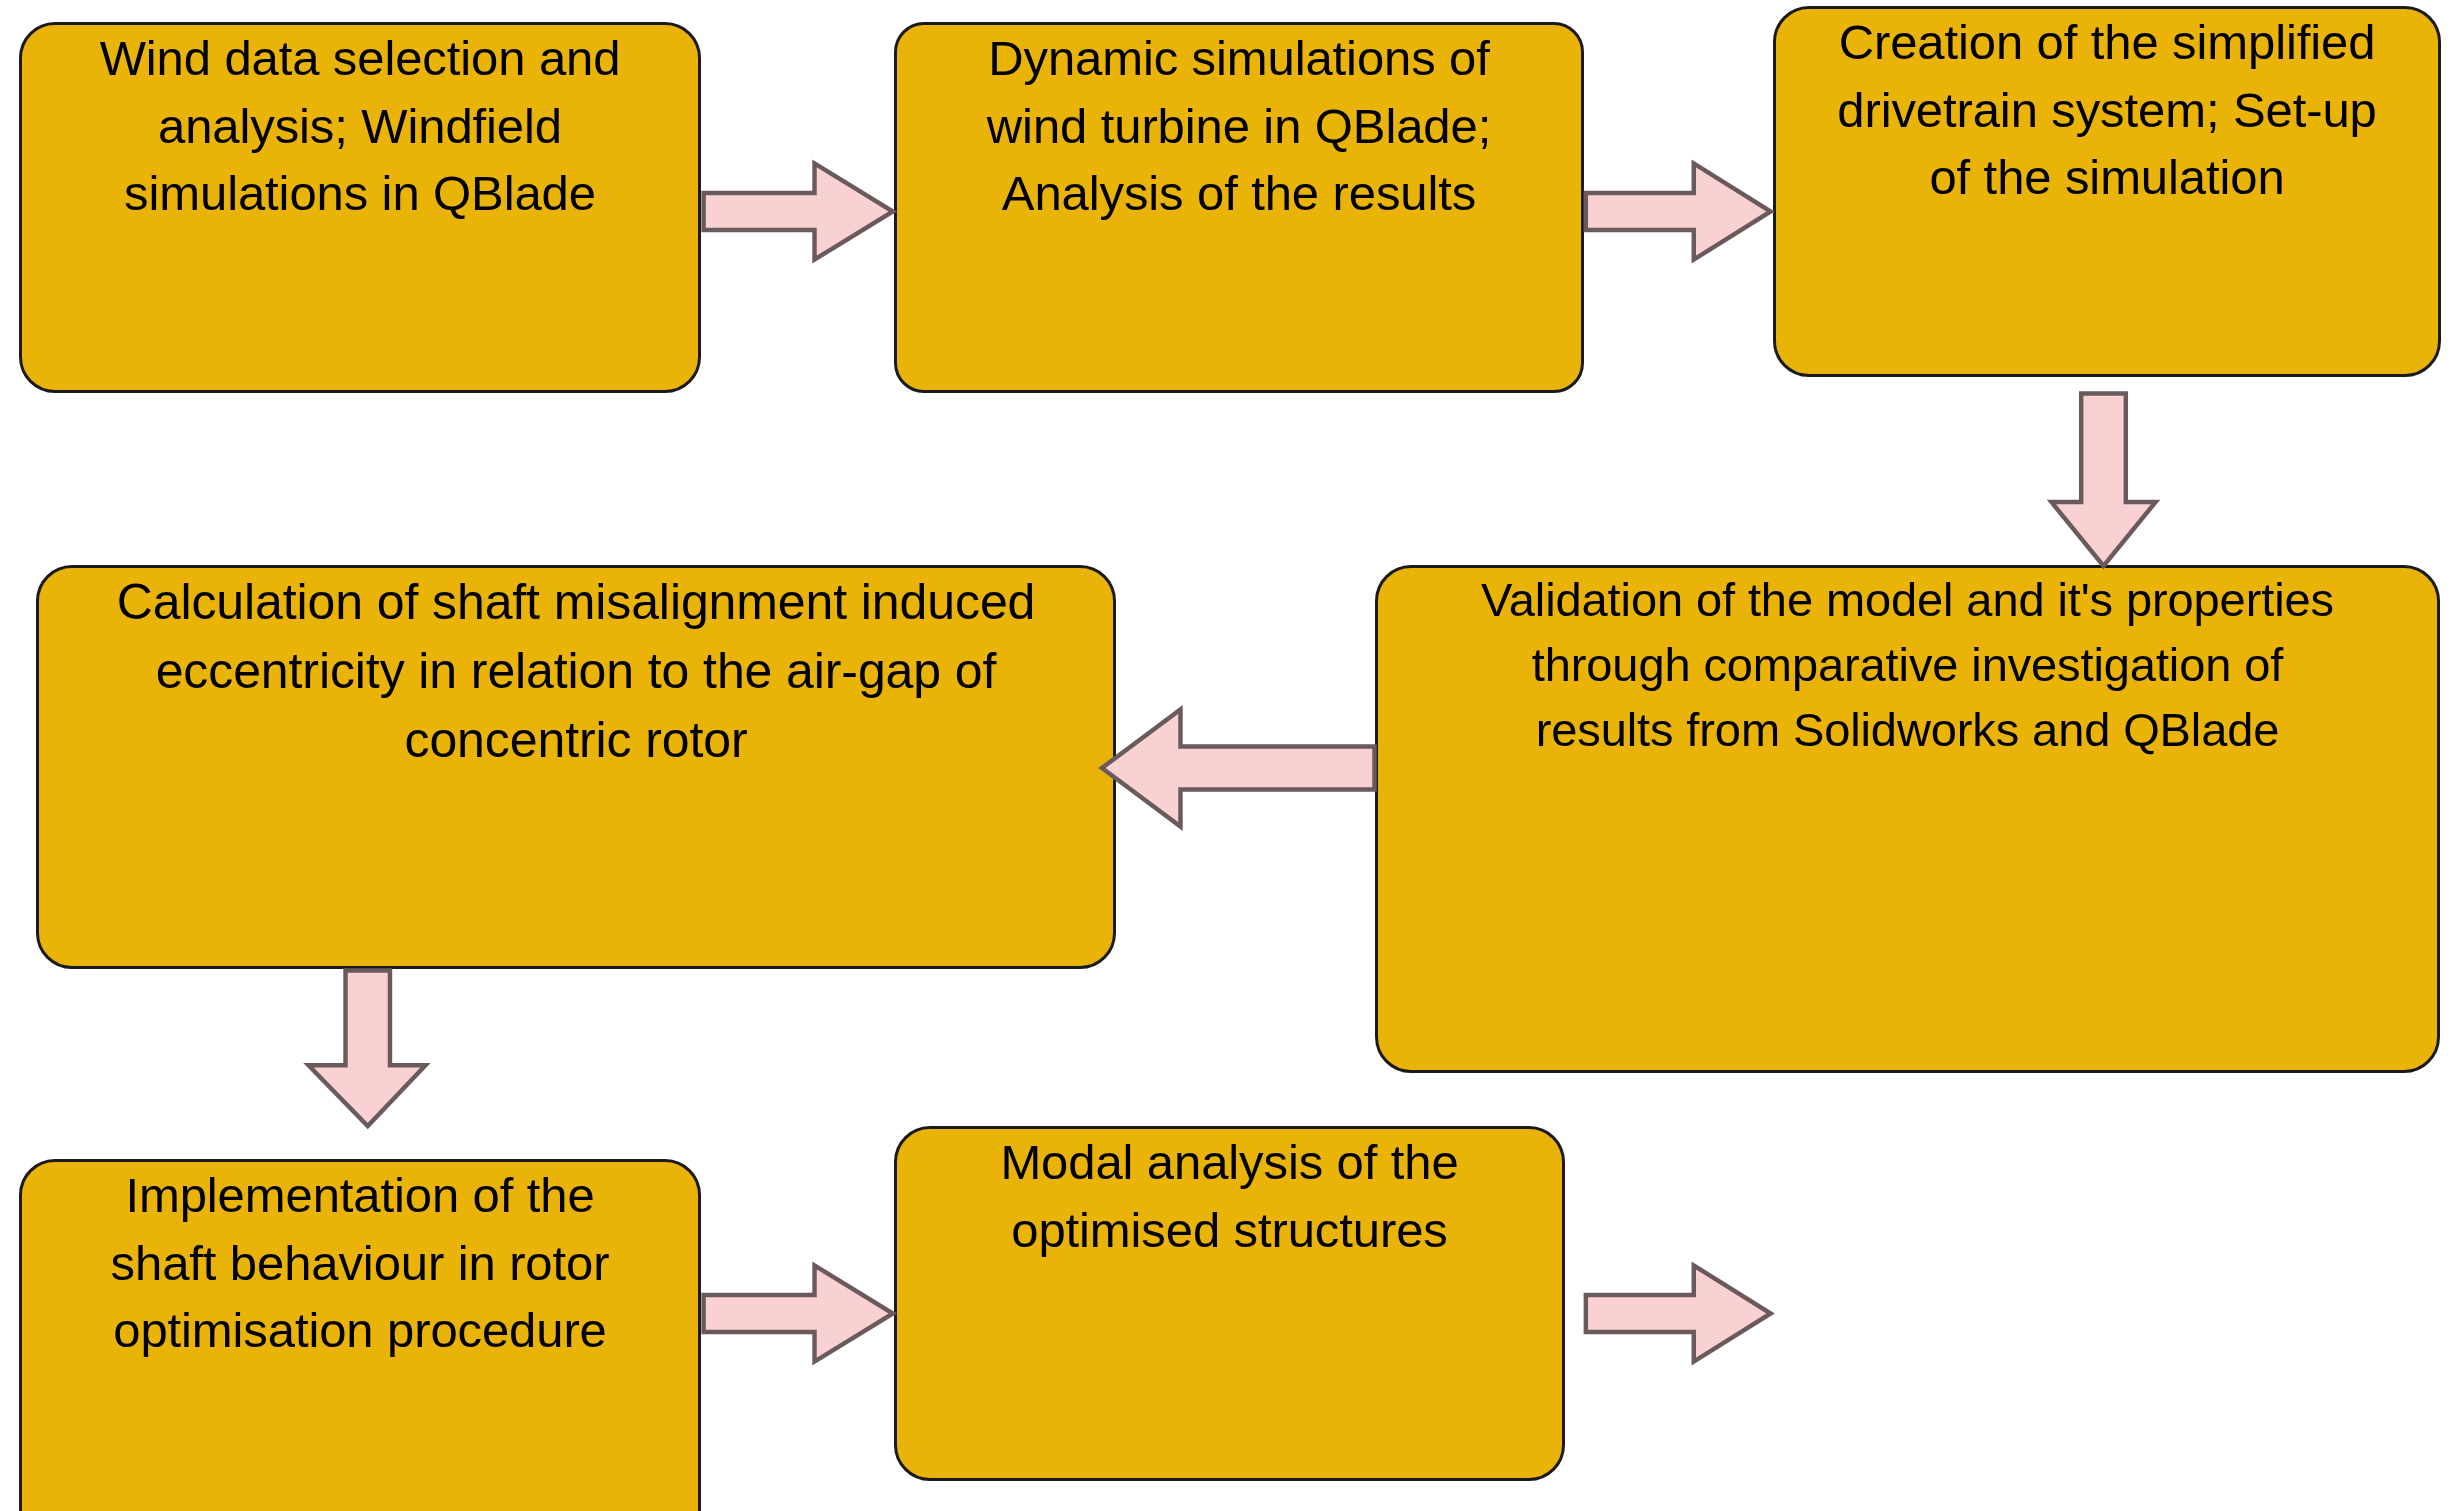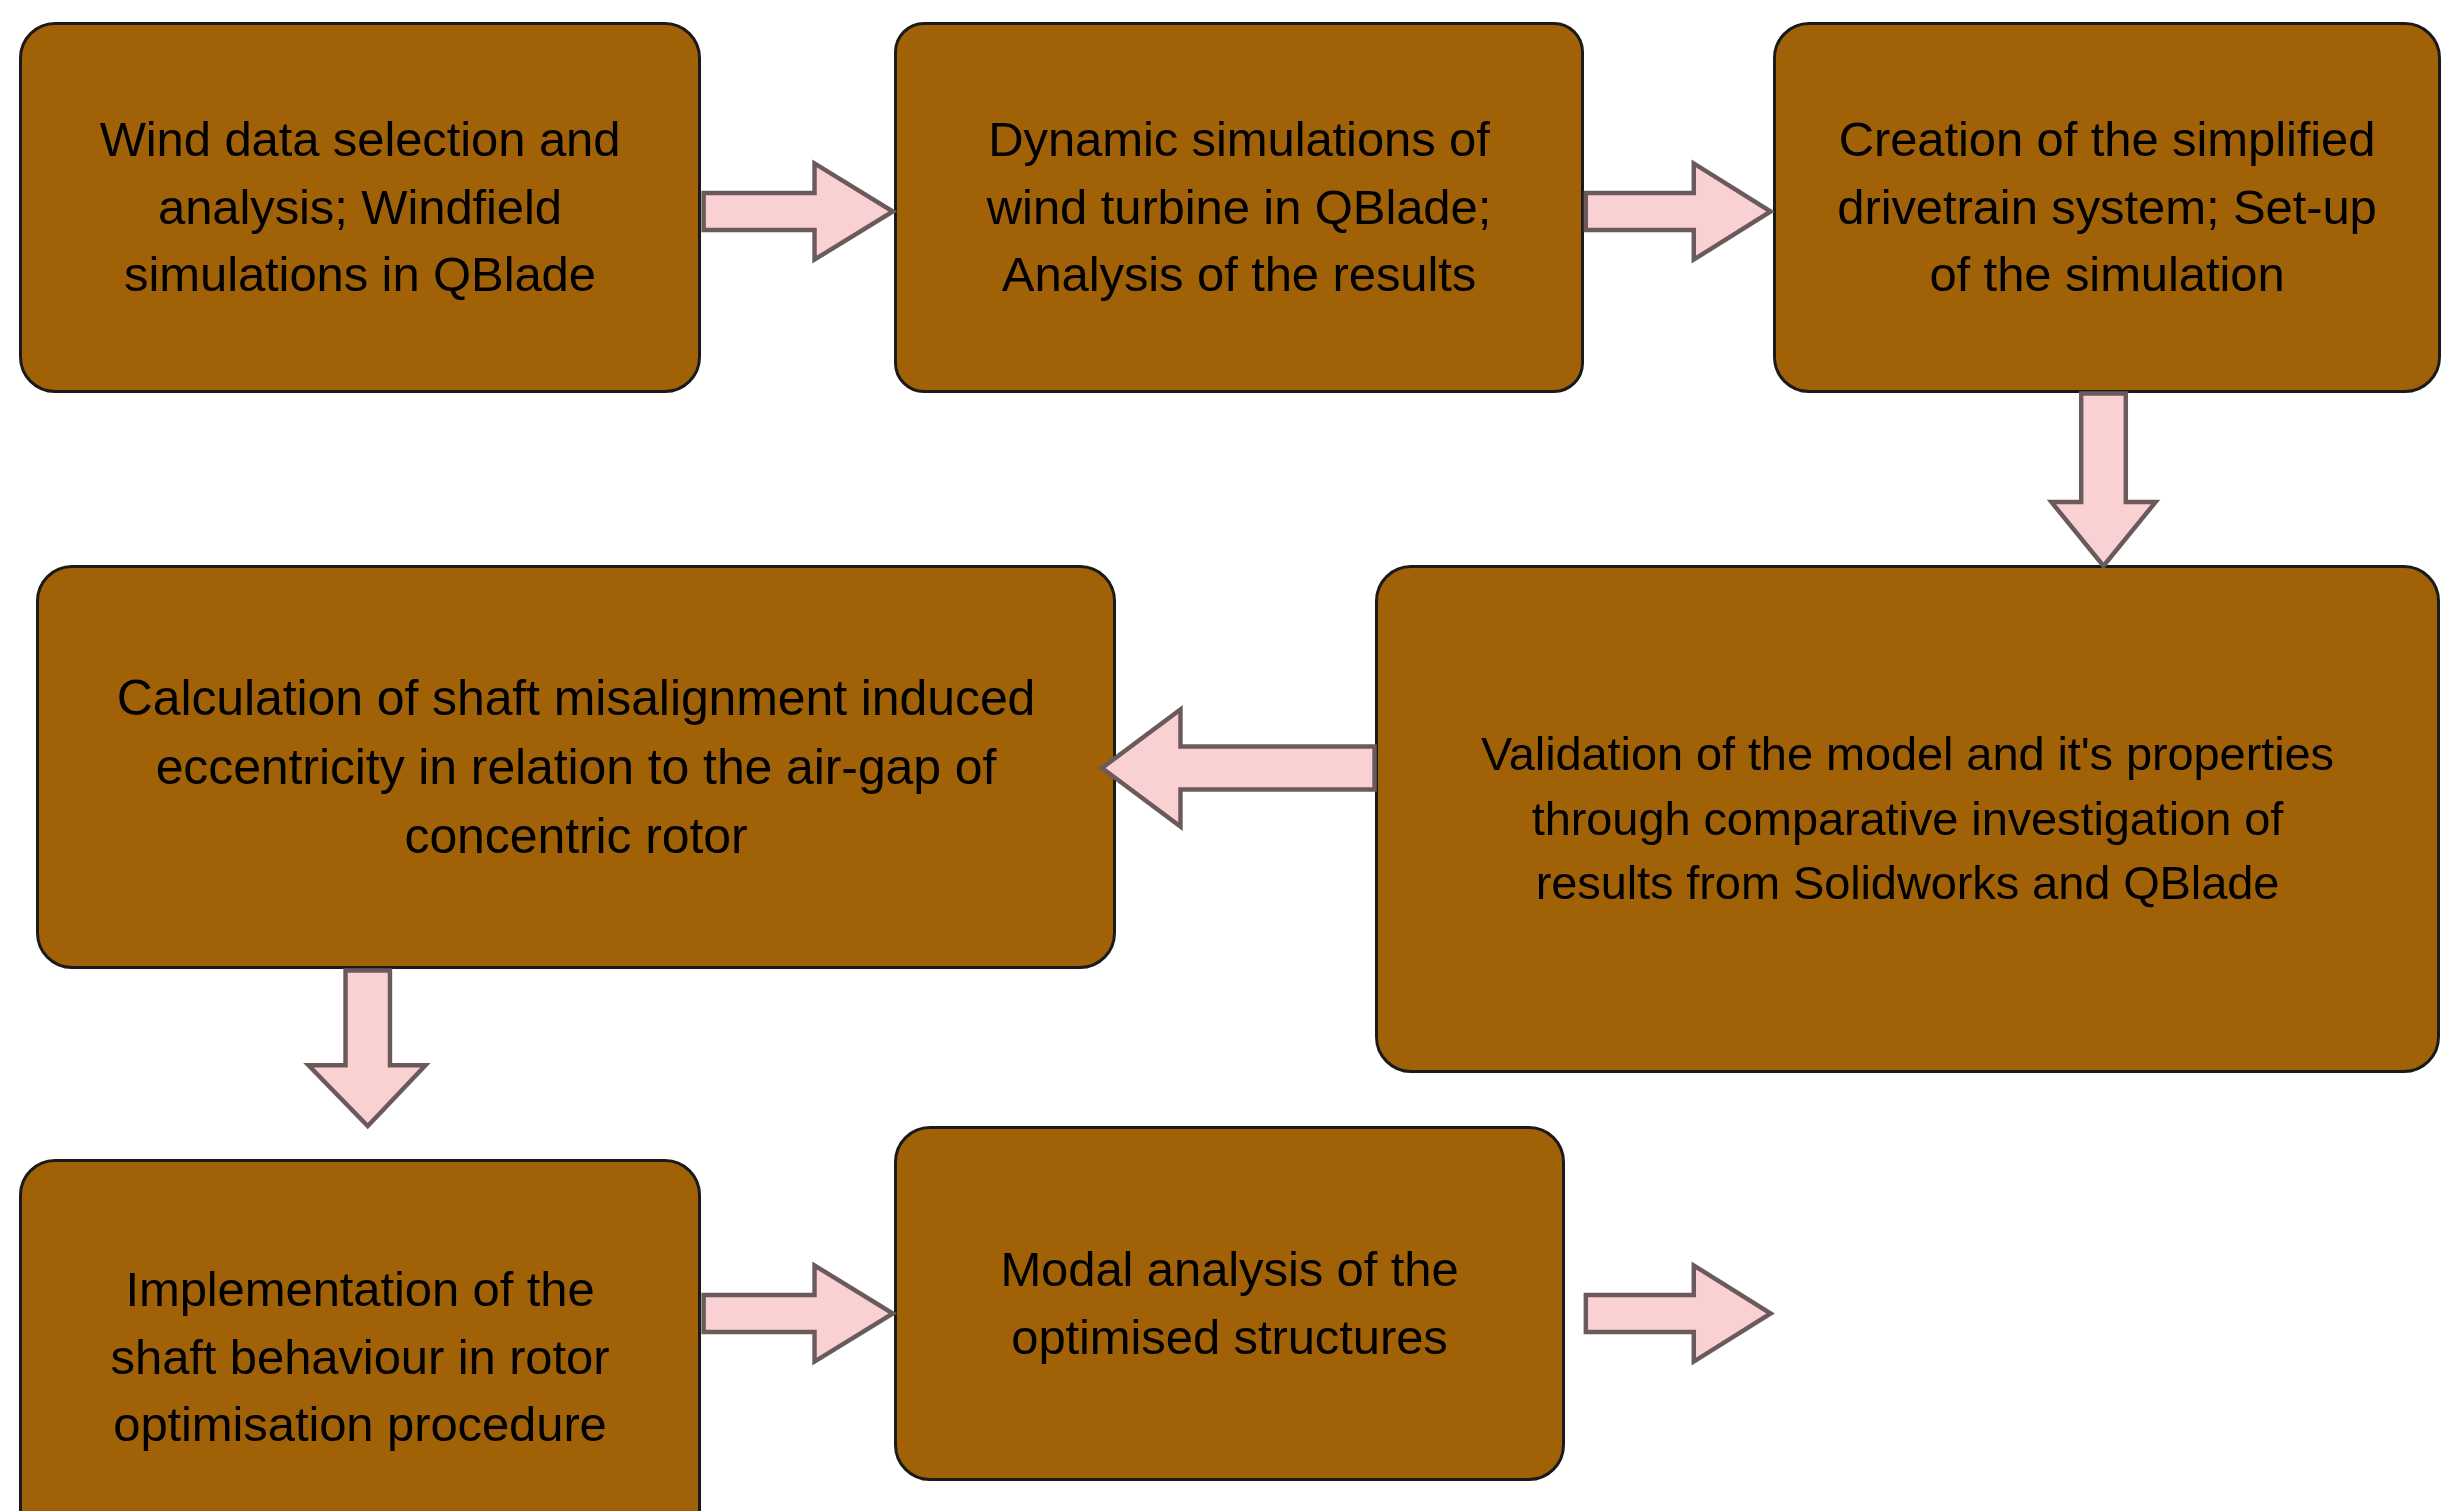--- a/index.html
+++ b/index.html
@@ -14,32 +14,31 @@
   #flowchart-root {
     position: relative;
     width: 2462px;
     height: 1512px;
     background: #ffffff;
     overflow: hidden;
   }
   .node {
     position: absolute;
     box-sizing: border-box;
-    background: #a16207;
+    background: #eab308;
     border: 3.7px solid #1a1a1a;
     border-radius: 36px;
     display: flex;
-    align-items: center;
     justify-content: center;
     text-align: center;
     color: #000000;
     font-size: 49px;
     line-height: 1.38;
     letter-spacing: -0.1px;
-    padding: 12px 19px;
+    padding: 0 19px;
     white-space: pre-line;
   }
   .node-label {
     display: block;
     width: 100%;
   }
   .arrow-svg {
     position: absolute;
     overflow: visible;
   }
@@ -60,21 +59,21 @@
 analysis; Windfield
 simulations in QBlade</span>
   </div>
 
   <div class="node" style="left:894px; top:22px; width:690px; height:371px;border-radius:30px;">
     <span class="node-label">Dynamic simulations of
 wind turbine in QBlade;
 Analysis of the results</span>
   </div>
 
-  <div class="node" style="left:1773px; top:22px; width:668px; height:371px;">
+  <div class="node" style="left:1773px; top:6px; width:668px; height:371px;">
     <span class="node-label">Creation of the simplified
 drivetrain system; Set-up
 of the simulation</span>
   </div>
 
   <div class="node" style="left:36px; top:565px; width:1080px; height:404px; font-size:50px;">
     <span class="node-label">Calculation of shaft misalignment induced
 eccentricity in relation to the air-gap of
 concentric rotor</span>
   </div>

